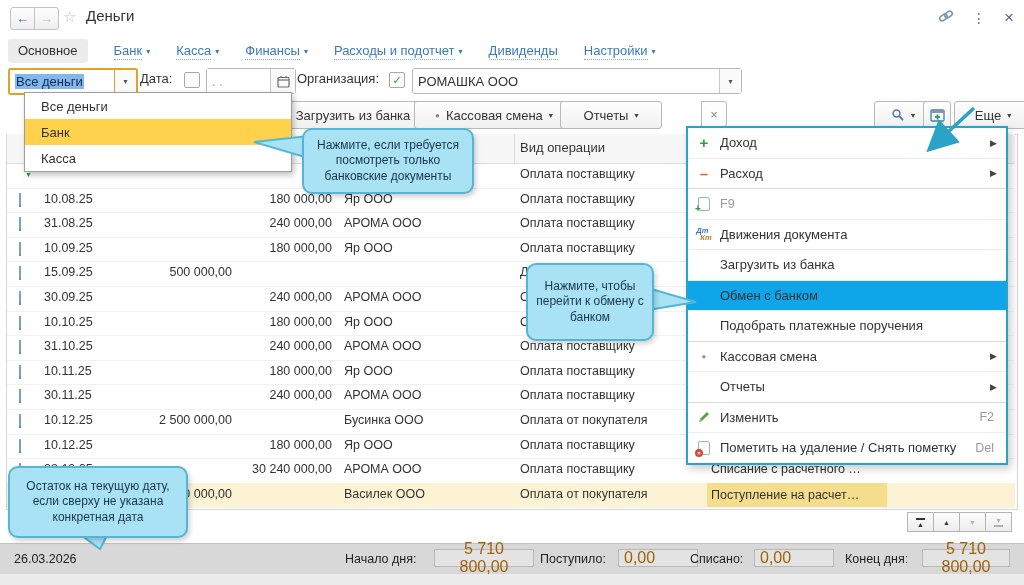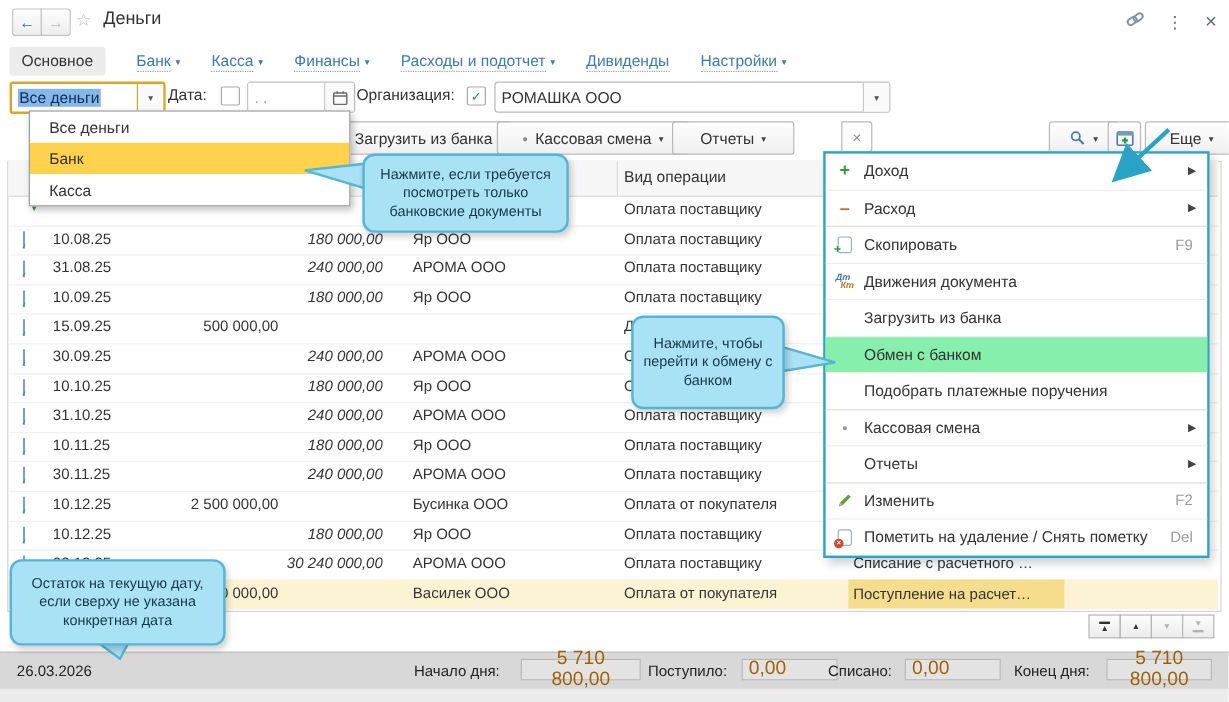--- a/index.html
+++ b/index.html
@@ -62,21 +62,21 @@
   .thead{position:absolute;left:7px;top:134px;width:1008px;height:29px;background:#f7f7f7;border-bottom:1px solid #dcdcdc;}
   .thead .hsep{position:absolute;left:507px;top:0;width:1px;height:29px;background:#dcdcdc;}
   .thead .hop{position:absolute;left:513px;top:6px;color:#333;}
   .sortarrow{position:absolute;left:25px;top:171px;font-size:7px;color:#2e9e3f;z-index:3;}
   .trows{position:absolute;left:7px;top:163px;width:1008px;height:345px;overflow:hidden;}
   .row{position:absolute;left:0;width:1008px;height:24.6px;border-bottom:1px solid #f1f1f1;}
   .row .c{position:absolute;top:4px;white-space:nowrap;overflow:hidden;font-size:12.5px;color:#333;}
   .c.ic{left:12px;top:5px;}
   .c.date{left:37px;width:72px;}
   .c.inc{left:110px;width:115px;text-align:right;}
-  .c.exp{left:207px;width:105px;text-align:right;font-style:italic;}
+  .c.exp{left:220px;width:105px;text-align:right;}
   .c.party{left:337px;width:170px;}
   .c.op{left:513px;width:168px;}
   .c.doc{left:700px;width:180px;padding:0 4px;box-sizing:border-box;}
   .row.selected{background:#fcf3d4;}
   .row.selected .c.doc{background:#f6dd8d;top:0;height:24.6px;line-height:24.6px;}
   .docicon{position:relative;width:12px;height:11px;border:1px solid #7ba0c4;border-radius:2px;
            background:repeating-linear-gradient(#fff,#fff 2px,#aac4dd 2px,#aac4dd 3px,#fff 3px,#fff 5px);}
   .docicon .chk{position:absolute;right:-4px;bottom:-4px;font-size:9px;font-weight:bold;color:#2e9e3f;background:transparent;}
 
   
@@ -99,21 +99,21 @@
       box-shadow:2px 3px 6px rgba(0,0,0,.25);z-index:5;}
   .ddi{height:26px;display:flex;align-items:center;padding-left:16px;color:#333;}
   .ddi.hl{background:#ffd24d;}
 
   
   .cm{position:absolute;left:686px;top:126px;width:322px;background:#fff;border:2px solid #2aa3c6;
       box-shadow:3px 4px 8px rgba(0,0,0,.2);z-index:5;box-sizing:border-box;}
   .mi{height:29.5px;display:flex;align-items:center;position:relative;}
   .mi + .mi{border-top:1px solid #ededed;}
   .mi.grp{border-top:1px solid #dcdcdc;}
-  .mi.hl{background:#86efac;}
+  .mi.hl{background:#0ea5e9;}
   .mic{width:32px;display:flex;align-items:center;justify-content:center;flex:none;}
   .mil{flex:1;color:#333;white-space:nowrap;overflow:hidden;}
   .mis{color:#9a9a9a;margin-right:12px;font-size:12.5px;}
   .msub{width:16px;font-size:9px;color:#444;}
   .c-green{color:#2e9e3f;font-weight:bold;font-size:15px;}
   .c-orange{color:#cf6a1e;font-weight:bold;font-size:15px;}
   .c-dot{color:#9a9a9a;font-size:8px;}
   .docsm{position:relative;width:10px;height:12px;border:1px solid #9ab0c4;border-radius:2px 3px 2px 2px;background:#fff;}
   .docsm .plus{position:absolute;left:-4px;bottom:-4px;font-size:10px;font-weight:bold;color:#2e9e3f;}
   .docsm .del{position:absolute;left:-4px;bottom:-3px;width:8px;height:8px;border-radius:50%;background:#cf4b36;
@@ -439,21 +439,20 @@
         </span>
         <span class="mil">Расход</span>
         <span class="msub">▶</span>
       </div>
       <div class="mi grp">
         <span class="mic">
           <span class="docsm">
             <span class="plus">+</span>
           </span>
         </span>
-        <span class="mil">Скопировать</span>
         <span class="mis">F9</span>
       </div>
       <div class="mi">
         <span class="mic">
           <span class="dtkt">
             <i class="dt">Дт</i>
             <i class="kt">Кт</i>
           </span>
         </span>
         <span class="mil">Движения документа</span>

